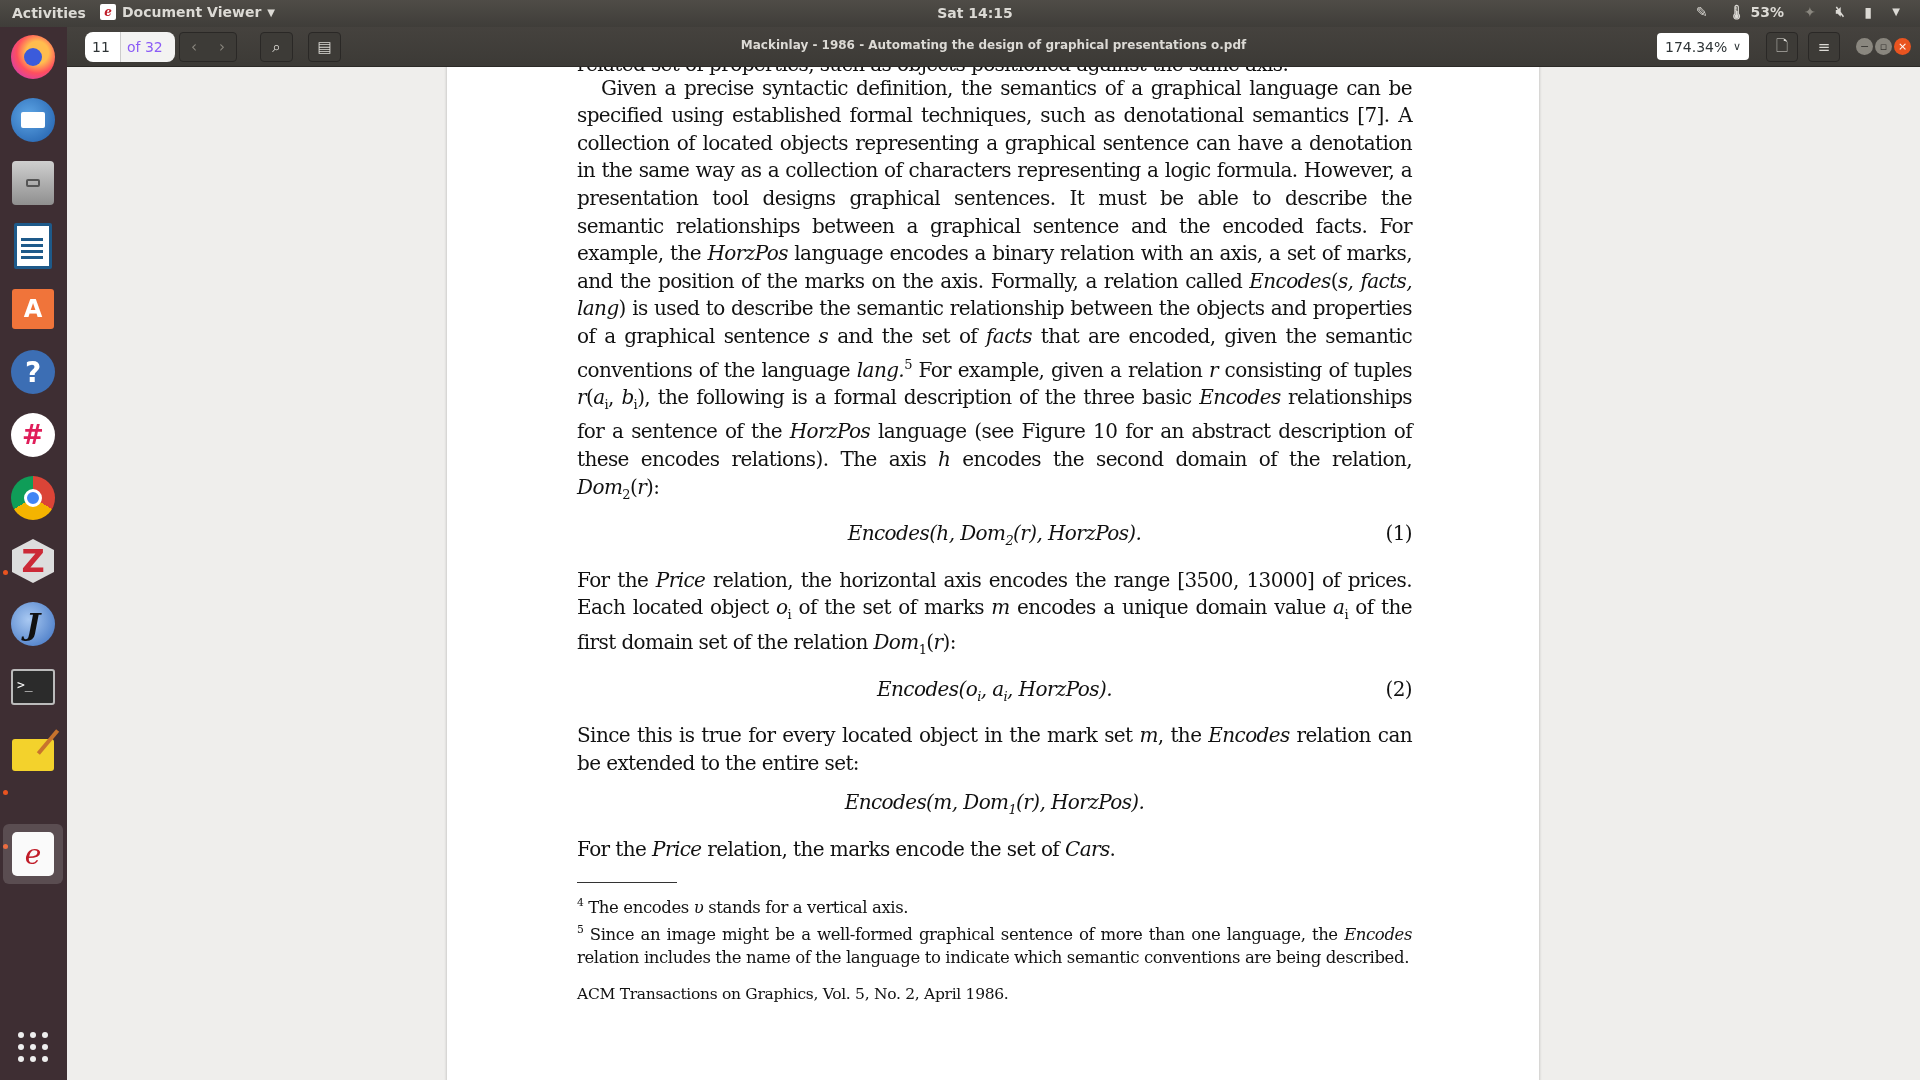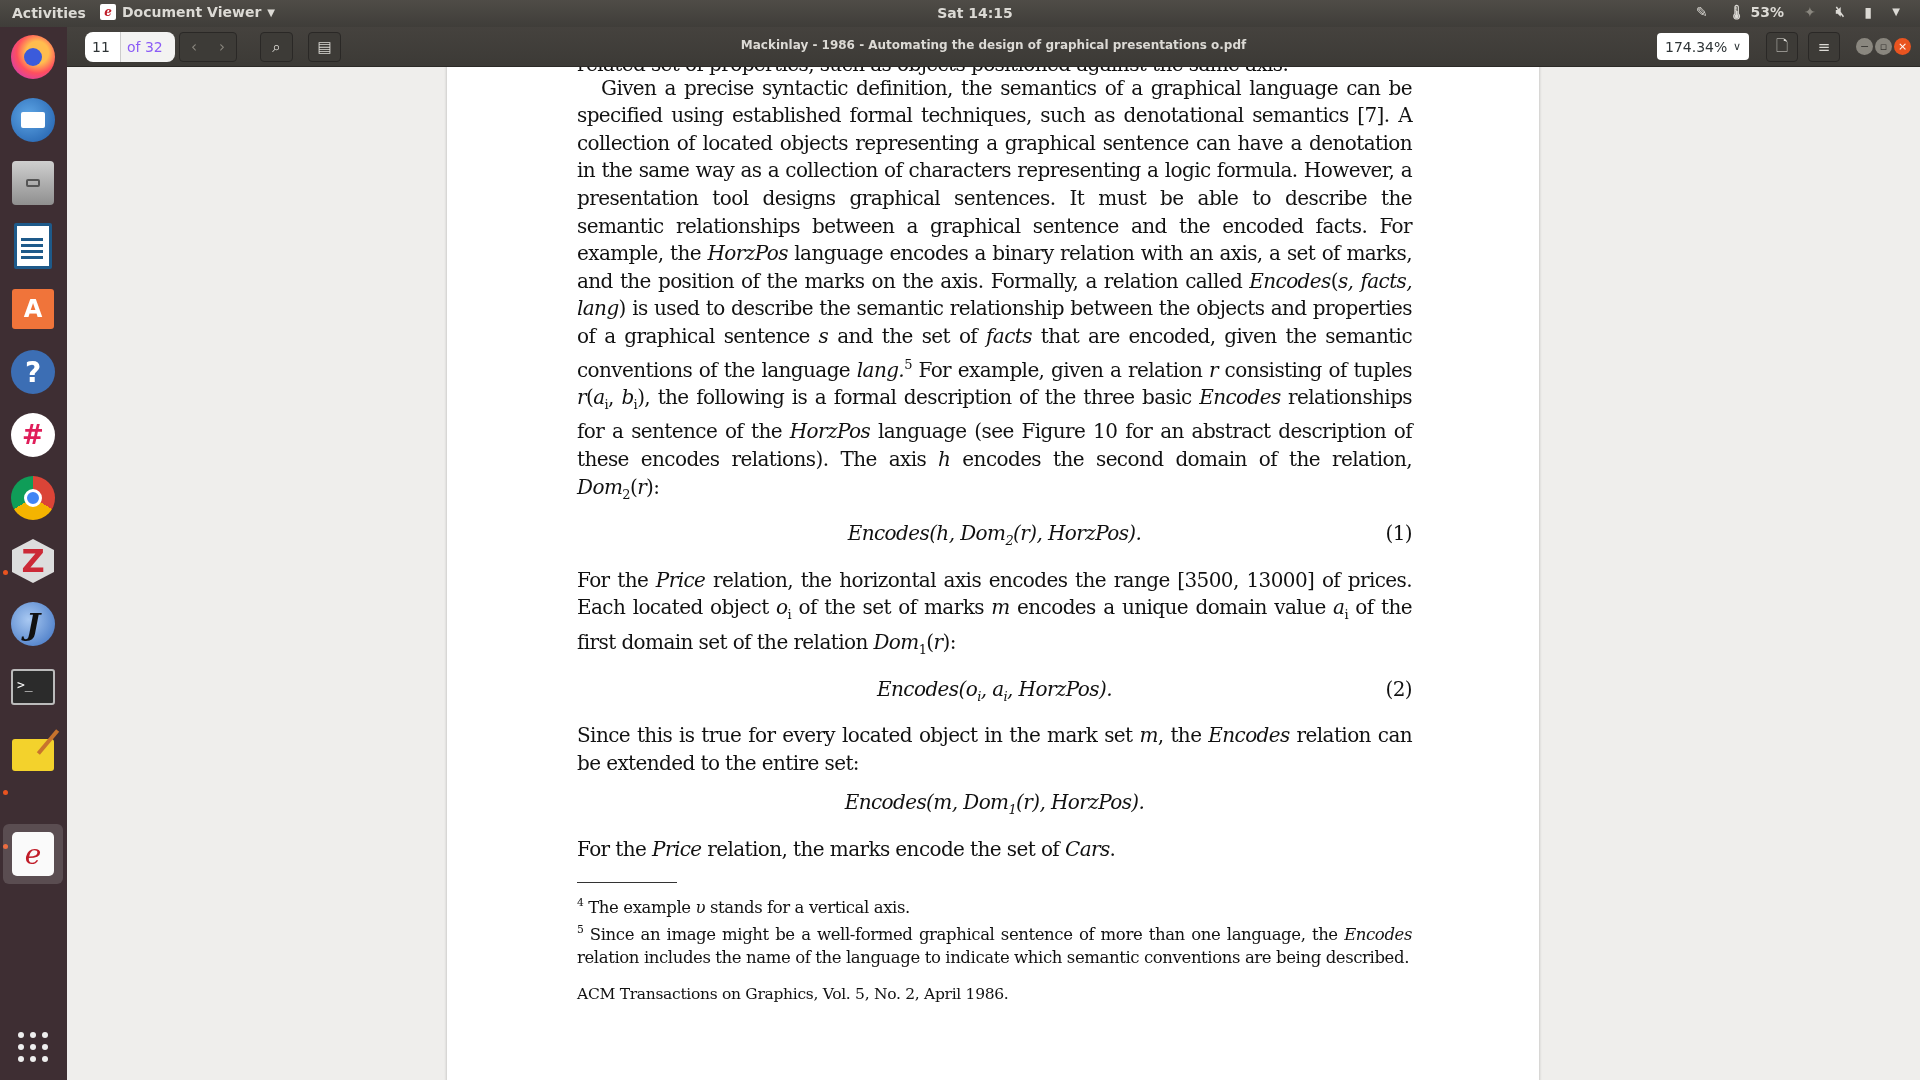--- a/index.html
+++ b/index.html
@@ -190,18 +190,18 @@
 
       <div class="eq"><span>Encodes(o</span><sub>i</sub><span>, a</span><sub>i</sub><span>, HorzPos).</span><span class="num">(2)</span></div>
 
       <p class="para"><span>Since this is true for every located object in the mark set </span><i>m</i><span>, the </span><i>Encodes</i><span> relation can be extended to the entire set:</span></p>
 
       <div class="eq"><span>Encodes(m, Dom</span><sub>1</sub><span>(r), HorzPos).</span></div>
 
       <p class="para"><span>For the </span><i>Price</i><span> relation, the marks encode the set of </span><i>Cars</i><span>.</span></p>
 
       <div class="footrule"></div>
-      <p class="footnote"><sup>4</sup><span> The example </span><i>υ</i><span> stands for a vertical axis.</span></p>
+      <p class="footnote"><sup>4</sup><span> The encodes </span><i>υ</i><span> stands for a vertical axis.</span></p>
       <p class="footnote para"><sup>5</sup><span> Since an image might be a well-formed graphical sentence of more than one language, the </span><i>Encodes</i><span> relation includes the name of the language to indicate which semantic conventions are being described.</span></p>
       <p class="journal">ACM Transactions on Graphics, Vol. 5, No. 2, April 1986.</p>
     </div>
   </div>
 </div>
 
 </body></html>

